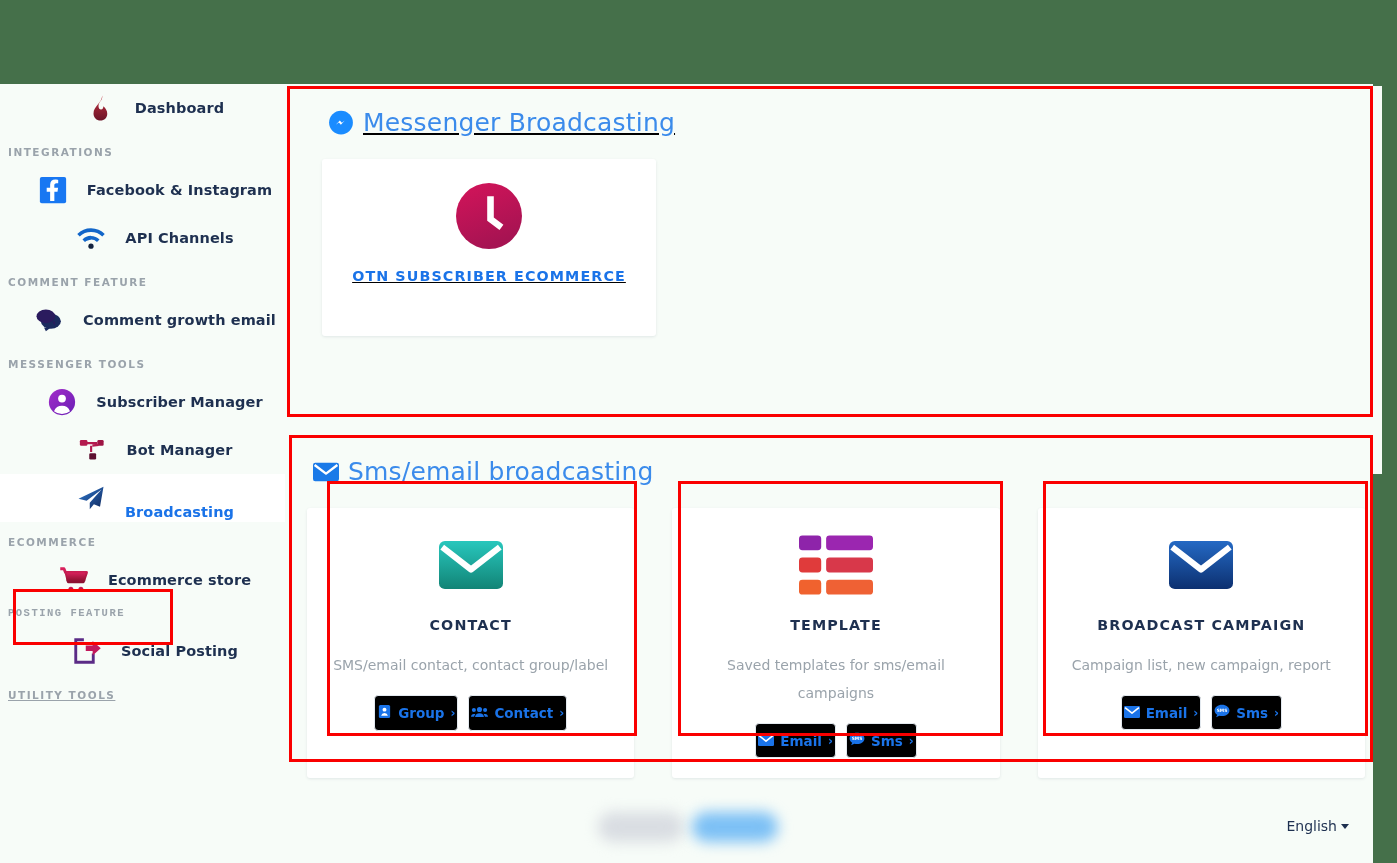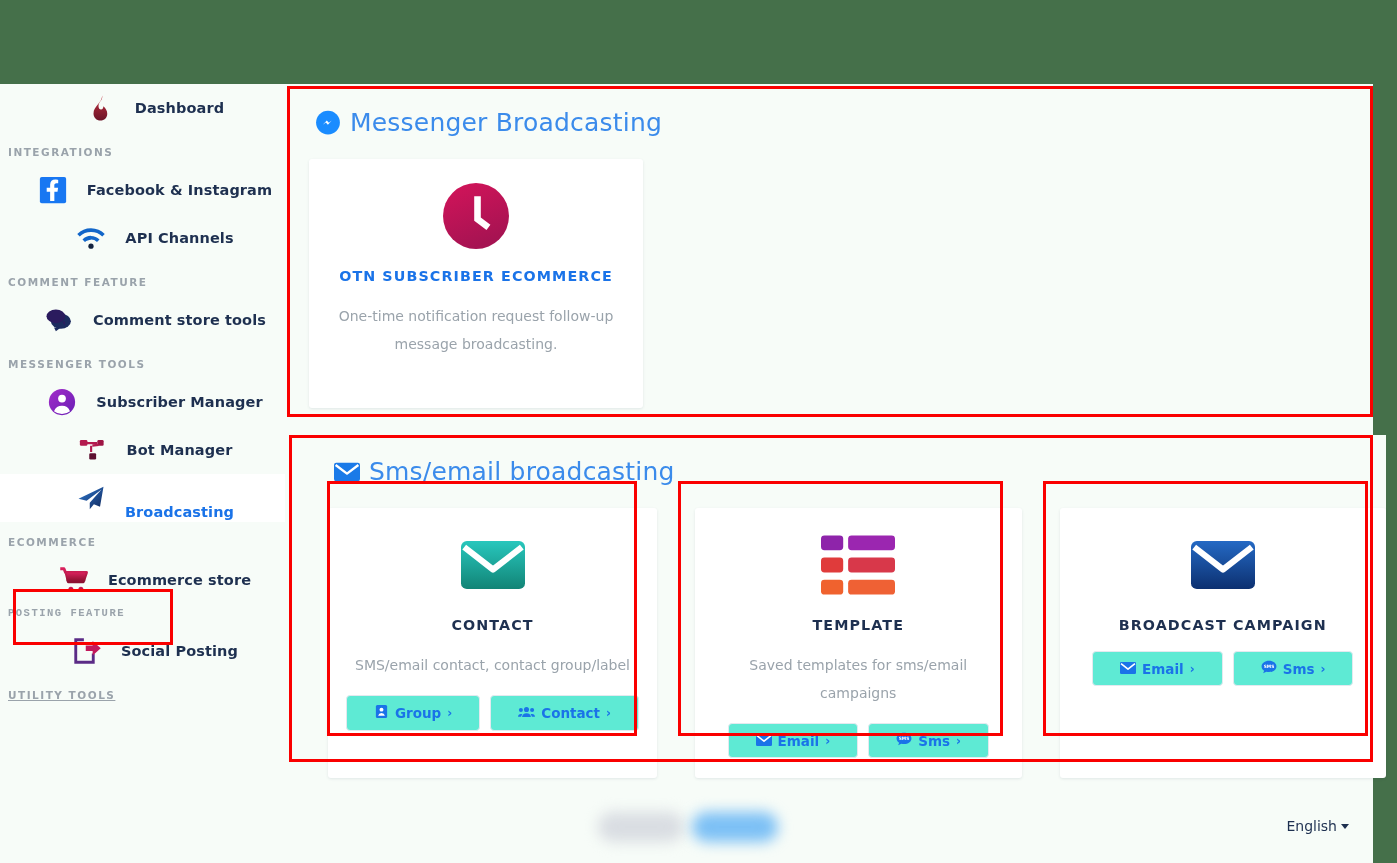--- a/index.html
+++ b/index.html
@@ -58,22 +58,22 @@
   #annot-messenger{ left: 287px; top: 86px;  width: 1086px; height: 331px; }
   #annot-sms      { left: 289px; top: 435px; width: 1084px; height: 327px; }
   #annot-contact  { left: 327px; top: 481px; width: 310px; height: 255px; }
   #annot-template { left: 678px; top: 481px; width: 325px; height: 255px; }
   #annot-campaign { left: 1043px;top: 481px; width: 325px; height: 255px; }
 
   
   .main { position: absolute; left: 285px; top: 84px; width: 1088px; height: 779px; }
 
   .panel { position: absolute; background: #f7fcf8; }
-  #panel-messenger { left: 2px;  top: 2px;   width: 1082px; height: 388px; }
-  #panel-sms       { left: 21px;  top: 351px; width: 1080px; height: 232px; }
+  #panel-messenger { left: 15px;  top: 2px;   width: 1082px; height: 388px; text-decoration: underline; }
+  #panel-sms       { left: 0;  top: 351px; width: 1080px; height: 232px; }
 
   .panel-title {
     display: flex; align-items: center;
     padding: 22px 0 0 28px;
     font-size: 25px; color: #3b8beb; font-weight: normal;
     letter-spacing: .2px;
   }
   .panel-title .ptico { margin-right: 9px; display: flex; align-items: center; }
 
   .cards-row { display: flex; padding: 22px 0 0 22px; gap: 38px; }
@@ -95,23 +95,23 @@
   .card-title.blue { color: #1a73e8; }
   .card-title.dark { color: #1e3050; }
   .card-desc {
     font-size: 14px; color: #9aa3ab; line-height: 28px;
     margin-bottom: 16px;
   }
   .card-btns { display: flex; justify-content: center; gap: 10px; }
   .cbtn {
     display: flex; align-items: center; gap: 6px;
     border: 1px solid #e3e9ef; border-radius: 4px;
-    background: #5eead4; color: #1a73e8;
+    background: #000000; color: #1a73e8;
     font-size: 13.5px; font-weight: bold;
-    padding: 8px 27px; cursor: pointer;
+    padding: 8px 2px; cursor: pointer;
     white-space: nowrap;
   }
   .cbtn .chev { font-size: 12px; font-weight: bold; }
 
   
   .footer-blur { position: absolute; left: 598px; top: 812px; display: flex; gap: 8px; }
   .blur-pill { width: 86px; height: 30px; border-radius: 15px; filter: blur(7px); }
   .blur-pill.a { background: #d9dde2; }
   .blur-pill.b { background: #7cc0f5; }
   .lang {
@@ -166,21 +166,21 @@
       <div class="nav-section" style="margin-top: 14px; margin-bottom: 8px;">COMMENT FEATURE</div>
       <div class="nav-item">
         <span class="ico">
           <svg width="30" height="30" viewBox="0 0 24 24">
             <ellipse cx="13.5" cy="13" rx="8" ry="6" fill="#1b2a5e"></ellipse>
             <path d="M8 18l1.5 3 3.5-2.6z" fill="#1b2a5e"></path>
             <ellipse cx="9.5" cy="9" rx="7.5" ry="5.5" fill="#2b1b5e"></ellipse>
             <path d="M15 13.5l1.6 3 .3-3.5z" fill="#2b1b5e"></path>
           </svg>
         </span>
-        <span class="lbl">Comment store tools</span>
+        <span class="lbl">Comment growth email</span>
       </div>
       <div class="nav-section" style="margin-top: 14px; margin-bottom: 8px;">MESSENGER TOOLS</div>
       <div class="nav-item">
         <span class="ico">
           <svg width="30" height="30" viewBox="0 0 24 24">
             <defs>
               <linearGradient id="gu" x1="0" y1="0" x2="1" y2="1">
                 <stop offset="0" stop-color="#a22bc9"></stop>
                 <stop offset="1" stop-color="#6a1fb5"></stop>
               </linearGradient>
@@ -270,21 +270,20 @@
                 <linearGradient id="gk" x1="0" y1="0" x2="0.4" y2="1">
                   <stop offset="0" stop-color="#d4145a"></stop>
                   <stop offset="1" stop-color="#a61352"></stop>
                 </linearGradient>
               </defs>
               <circle cx="12" cy="12" r="11" fill="url(#gk)"></circle>
               <path d="M11.4 5.4h2.2v7.1l3.2 2.4-1.3 1.8-4.1-3.1z" fill="#fff"></path>
             </svg>
           </div>
           <div class="card-title blue">OTN SUBSCRIBER ECOMMERCE</div>
-          <div class="card-desc">One-time notification request follow-up message broadcasting.</div>
         </div>
       </div>
   </div>
 
   <div class="panel" id="panel-sms">
     <div class="panel-title">
       <span class="ptico">
         <svg width="26" height="22" viewBox="0 0 24 18">
           <rect x="0" y="0.5" width="24" height="17" rx="2" fill="#1a7ae8"></rect>
           <path d="M1.5 2.5 L12 10.5 L22.5 2.5" stroke="#fff" stroke-width="2.2" fill="none" stroke-linejoin="round"></path>
@@ -371,20 +370,21 @@
                 <linearGradient id="gb" x1="0" y1="0" x2="0" y2="1">
                   <stop offset="0" stop-color="#2469c4"></stop>
                   <stop offset="1" stop-color="#0c3070"></stop>
                 </linearGradient>
               </defs>
               <rect x="0" y="0" width="24" height="18" rx="2.2" fill="url(#gb)"></rect>
               <path d="M1.2 2.3 L12 10.7 L22.8 2.3" stroke="#fff" stroke-width="2.3" fill="none" stroke-linejoin="round"></path>
             </svg>
           </div>
           <div class="card-title dark">BROADCAST CAMPAIGN</div>
+          <div class="card-desc">Campaign list, new campaign, report</div>
           <div class="card-btns">
             <div class="cbtn">
               <span><svg width="16" height="12" viewBox="0 0 20 15">
                   <rect x="0" y="0" width="20" height="15" rx="1.6" fill="#1a73e8"></rect>
                   <path d="M1.3 2 L10 9 L18.7 2" stroke="#fff" stroke-width="2" fill="none" stroke-linejoin="round"></path>
                 </svg></span>
               <span>Email</span>
               <span class="chev">›</span>
             </div>
             <div class="cbtn">

